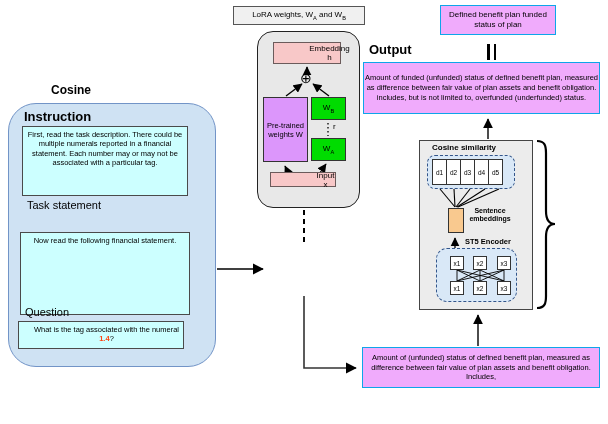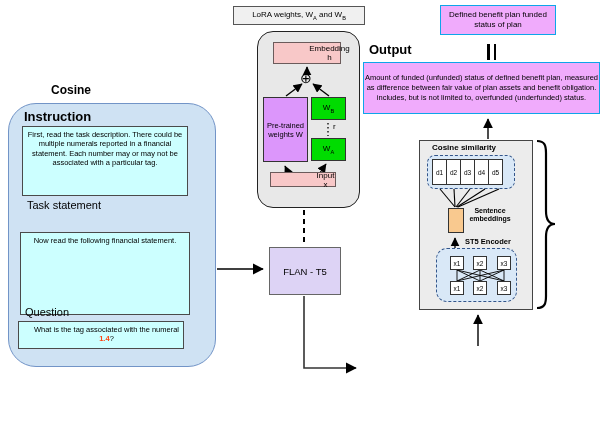--- a/index.html
+++ b/index.html
@@ -130,21 +130,20 @@
   </div>
 
   <div class="abs z3" style="left:333px;top:122px;font-size:8px;">r</div>
 
   <div class="abs z3 greenbox center" style="left:311px;top:138px;">
     <span><span>W</span><sub>A</sub></span>
   </div>
 
   <div class="abs z3 pinkbox center" style="left:270px;top:172px;width:66px;height:15px;">Input x</div>
 
-  <div class="abs z3 flanbox center">FLAN - T5</div>
 
   <div class="abs z3 bluebox center" style="left:440px;top:5px;width:116px;height:30px;font-size:8px;">Defined benefit plan funded status of plan</div>
 
   <div class="abs z3 bold" style="left:369px;top:42px;font-size:13px;">Output</div>
 
   <div class="abs z3 eqbars" style="left:487px;top:44px;">
     <div class="eqbar"></div>
       <div class="eqbar"></div>
   </div>
 
@@ -170,14 +169,15 @@
 
   <div class="abs z1 dashedbox" style="left:436px;top:248px;width:81px;height:54px;border-radius:11px;"></div>
   <div class="abs z3 cell" style="left:450px;top:256px;width:14px;height:14px;">x1</div>
   <div class="abs z3 cell" style="left:473px;top:256px;width:14px;height:14px;">x2</div>
   <div class="abs z3 cell" style="left:497px;top:256px;width:14px;height:14px;">x3</div>
   <div class="abs z3 cell" style="left:450px;top:281px;width:14px;height:14px;">x1</div>
   <div class="abs z3 cell" style="left:473px;top:281px;width:14px;height:14px;">x2</div>
   <div class="abs z3 cell" style="left:497px;top:281px;width:14px;height:14px;">x3</div>
 
 
+  <div class="abs z3 bluebox center" style="left:362px;top:347px;width:238px;height:41px;padding:2px 6px;">Amount of (unfunded) status of defined benefit plan, measured as difference between fair value of plan assets and benefit obligation.  Includes,</div>
 
 </div>
 
 </body></html>

